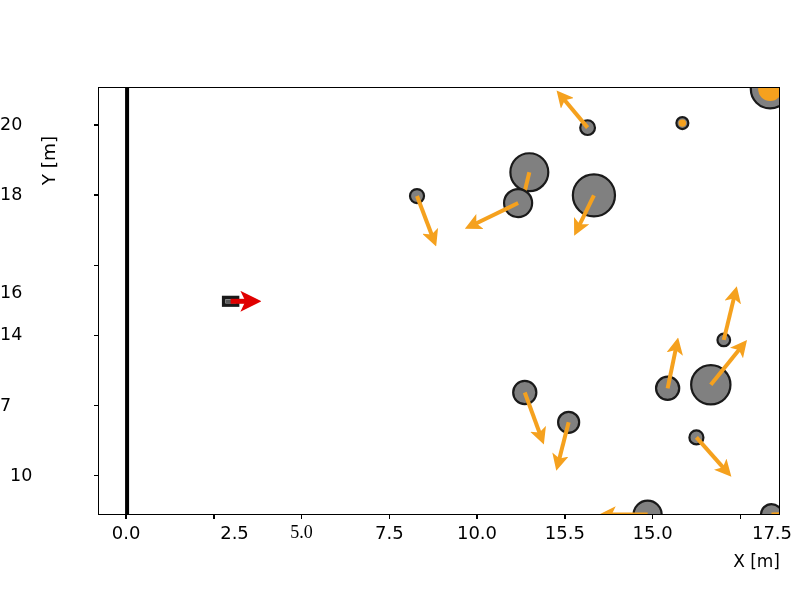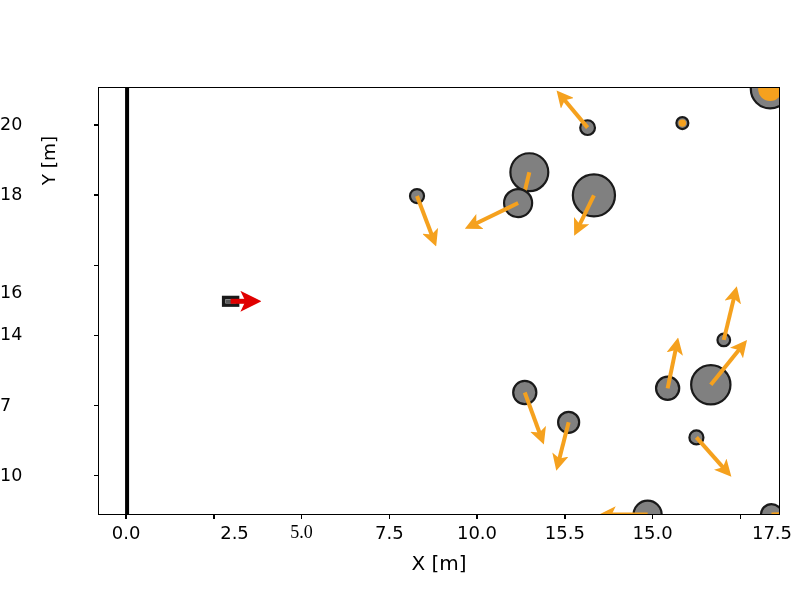--- a/index.html
+++ b/index.html
@@ -65,22 +65,22 @@
     font-size: 17.5px;
     color: #000000;
     line-height: 1;
   }
   
   #xlabel {
     position: absolute;
     left: 98px;
     width: 682px;
     top: 551px;
-    text-align: center;
-    font-size: 20px;
+    text-align: right;
+    font-size: 17px;
     color: #000000;
   }
   #ylabel {
     position: absolute;
     left: -52px;
     top: 150px;
     width: 200px;
     text-align: center;
     font-size: 18.5px;
     color: #000000;
@@ -189,21 +189,21 @@
       <div class="xticklabel" style="left: 442px;">10.0</div>
       <div class="tick xtick" style="left: 564.135px;"></div>
       <div class="xticklabel" style="left: 529.835px;">15.5</div>
       <div class="tick xtick" style="left: 651.886px;"></div>
       <div class="xticklabel" style="left: 617.586px;">15.0</div>
       <div class="tick xtick" style="left: 739.637px;"></div>
       <div class="xticklabel" style="left: 737px;">17.5</div>
     </div>
   <div id="ticks-y">
       <div class="tick ytick" style="top: 475.008px;"></div>
-      <div class="yticklabel" style="top: 466.708px;">10</div>
+      <div class="yticklabel" style="top: 466.708px; padding-left: 10px;">10</div>
       <div class="tick ytick" style="top: 404.844px;"></div>
       <div class="yticklabel" style="top: 396.544px;">7</div>
       <div class="tick ytick" style="top: 334.68px;"></div>
       <div class="yticklabel" style="top: 326.38px;">14</div>
       <div class="tick ytick" style="top: 264.516px;"></div>
       <div class="yticklabel" style="top: 256.216px; margin-top: 28px;">16</div>
       <div class="tick ytick" style="top: 194.352px;"></div>
       <div class="yticklabel" style="top: 186.052px;">18</div>
       <div class="tick ytick" style="top: 124.189px;"></div>
       <div class="yticklabel" style="top: 115.889px;">20</div>

